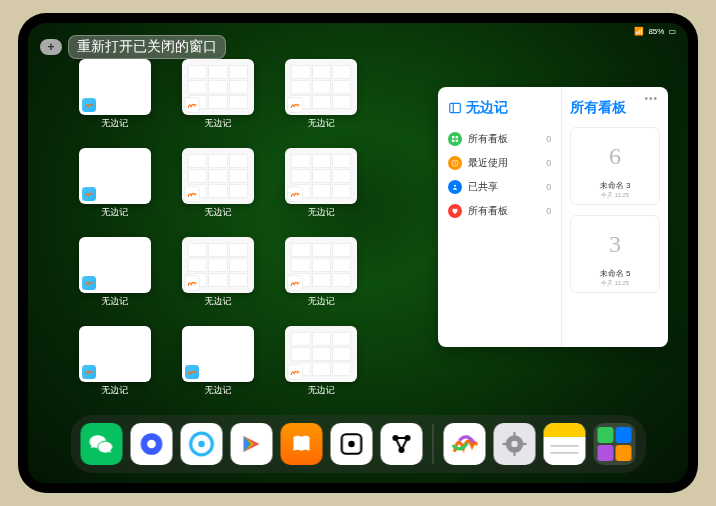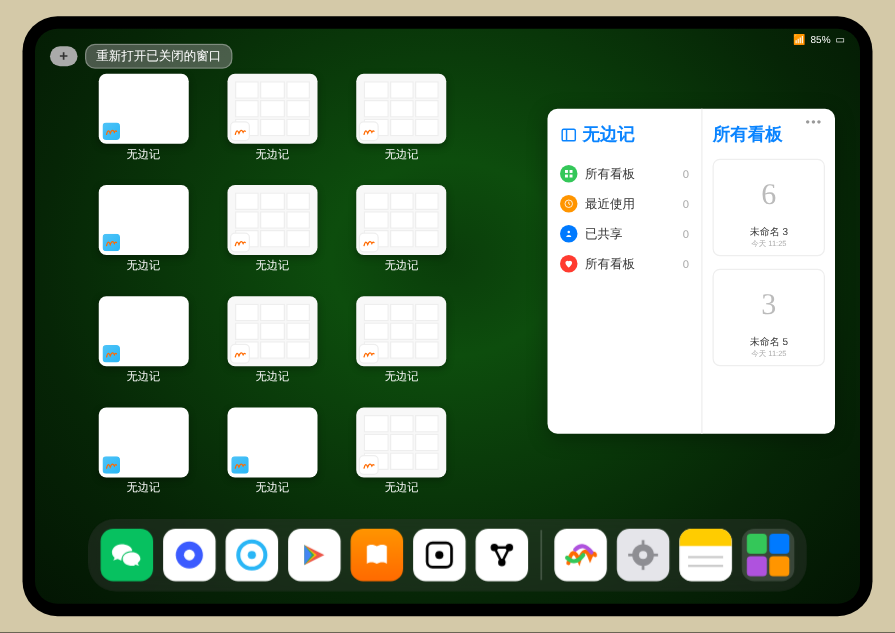--- a/index.html
+++ b/index.html
@@ -28,21 +28,21 @@
   position: absolute; top: 12px; left: 12px;
   display: flex; align-items: center; gap: 6px;
 }
 .plusbtn {
   width: 22px; height: 16px; background: #aaa; border-radius: 8px;
   display: flex; align-items: center; justify-content: center;
   color: #333; font-size: 12px; font-weight: bold;
 }
 .reopen {
   background: rgba(140,140,140,0.5); border: 0.5px solid rgba(255,255,255,0.3);
-  border-radius: 8px; padding: 2px 8px; font-size: 10px; color: #fff;
+  border-radius: 8px; padding: 2px 8px; font-size: 14px; color: #fff;
 }
 .grid {
   position: absolute; top: 36px; left: 40px;
   width: 360px;
   display: grid; grid-template-columns: repeat(4, 1fr);
   gap: 18px 10px;
 }
 .gitem { display: flex; flex-direction: column; align-items: center; gap: 2px; }
 .thumb {
   width: 72px; height: 56px; background: #fff; border-radius: 6px;

